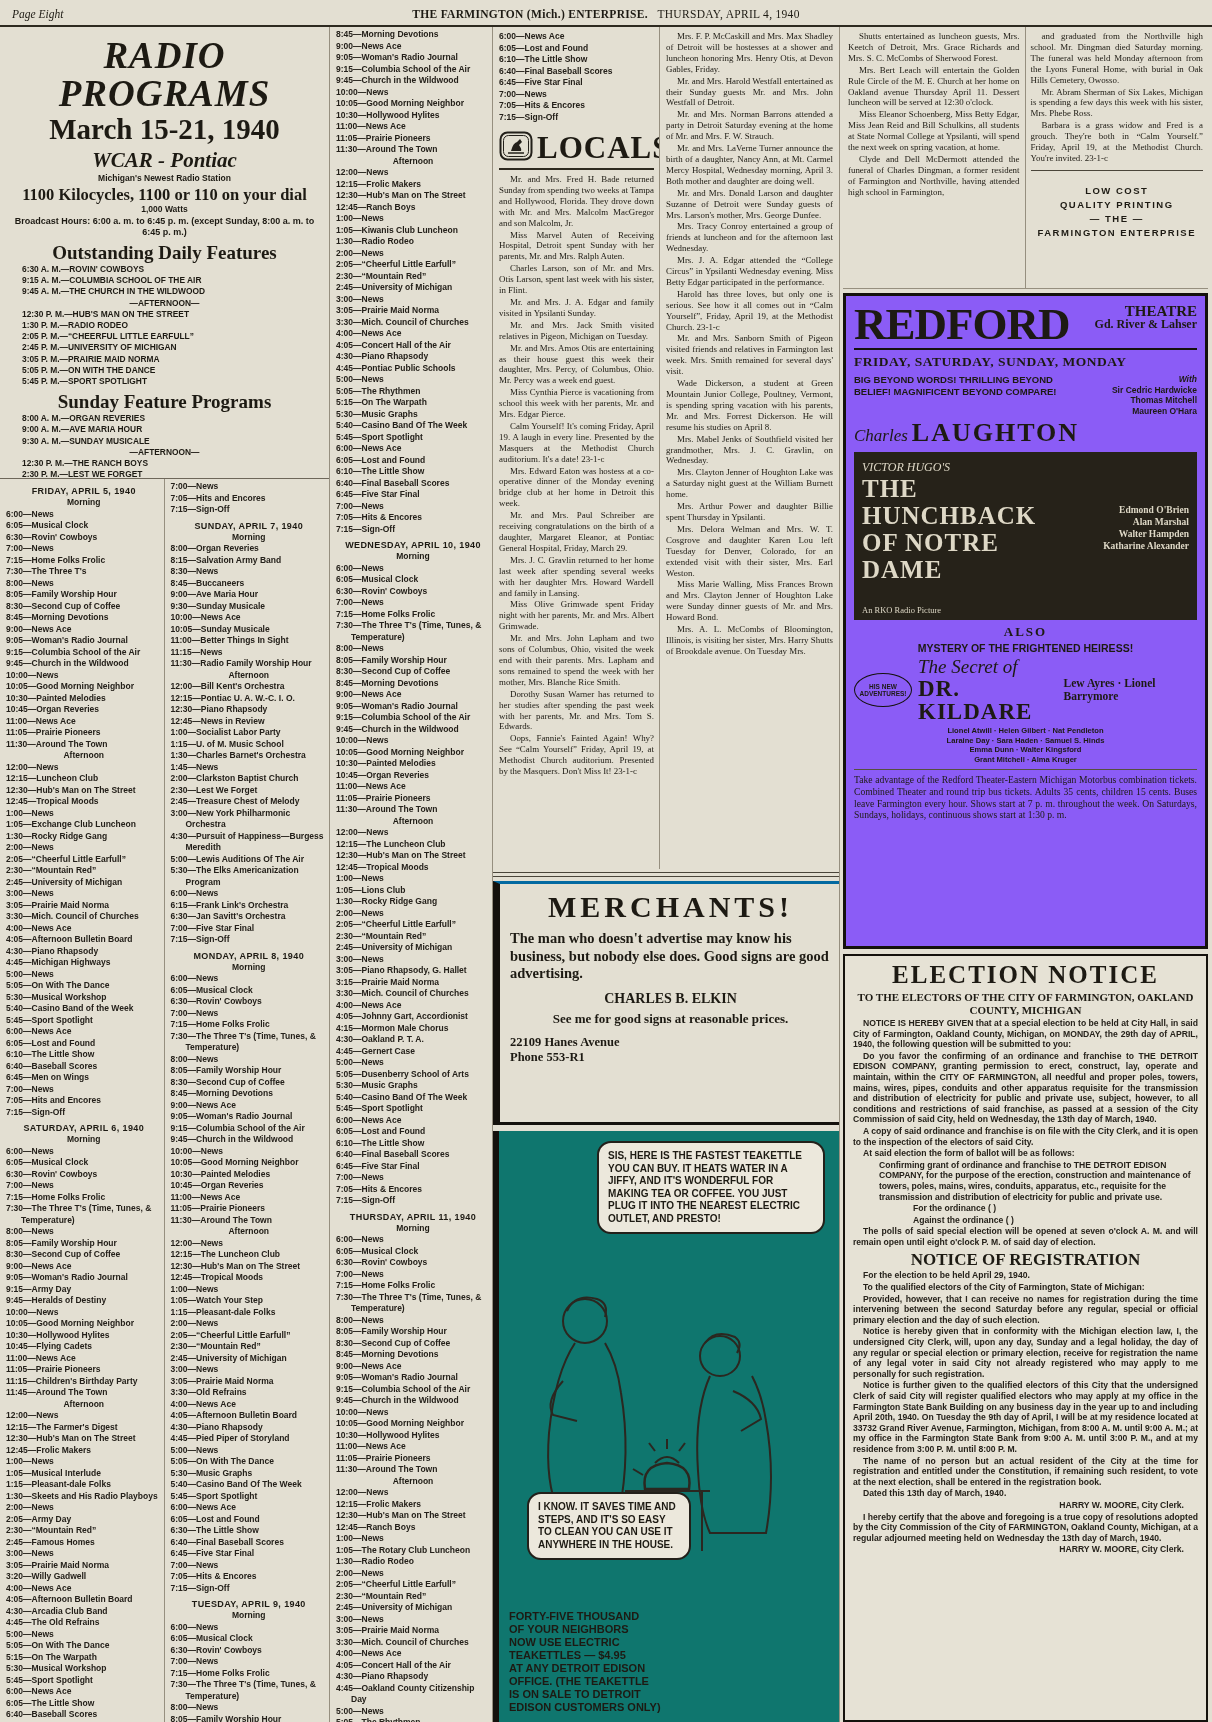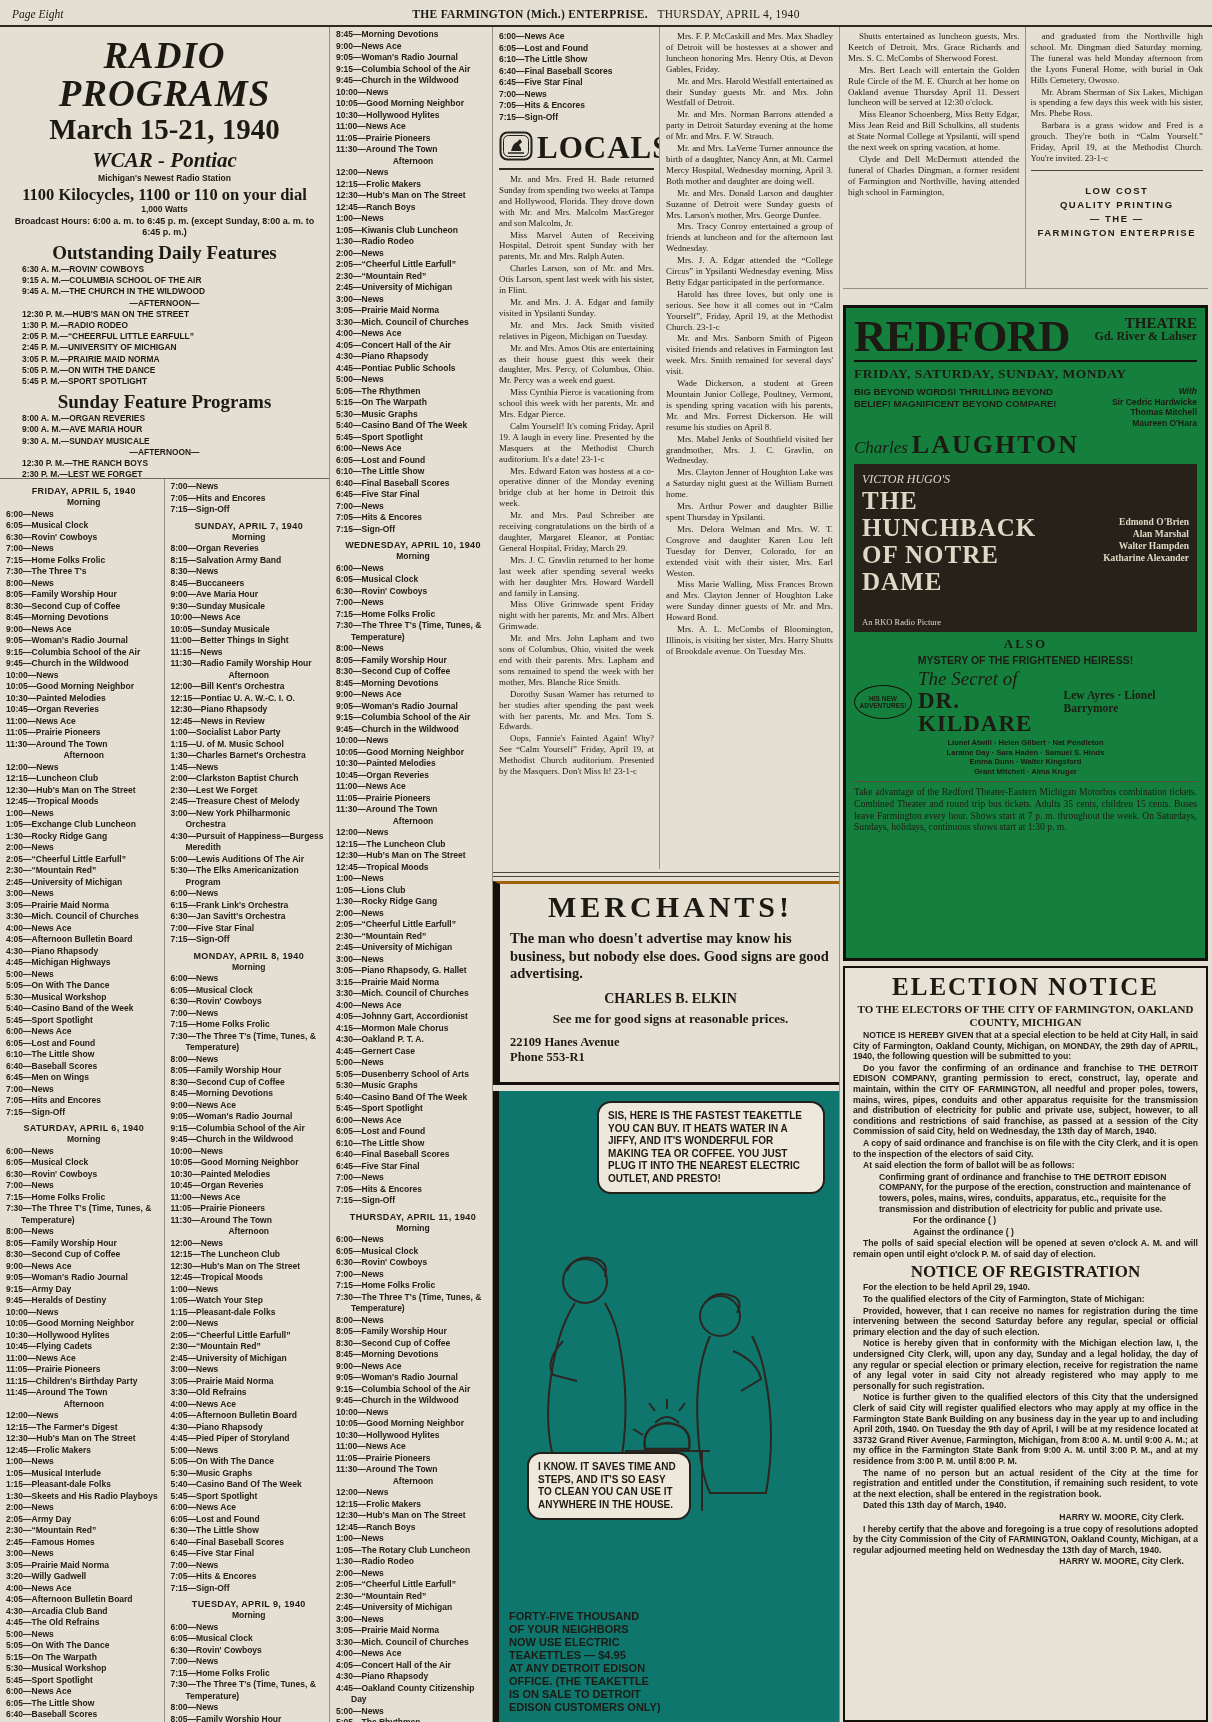--- a/index.html
+++ b/index.html
@@ -47,21 +47,21 @@
   
   .region-mid{width:347px; overflow:hidden; display:flex; flex-direction:column;}
   .mid-top{height:842px; display:flex; overflow:hidden;}
   .mid-c4{width:167px; border-right:1px solid #968f7f; overflow:hidden; padding:4px 5px 0 6px;}
   .mid-c5{flex:1; overflow:hidden; padding:4px 6px 0 6px;}
   .news-p{font-size:8.9px; line-height:10.9px; text-align:justify; text-indent:11px; margin-bottom:1px;}
   .locals-head{display:flex; align-items:center; margin:8px 0 4px 0; border-bottom:2px solid #2e2a20; padding-bottom:3px;}
   .locals-title{font-size:31px; font-weight:bold; letter-spacing:1px; line-height:32px; margin-left:4px;}
 
   
-  .merchants{height:204px; border-top:3px solid #a16207; border-bottom:3px solid #14110c; border-left:7px solid #14110c; margin-top:4px; padding:6px 8px 0 10px; overflow:hidden;}
+  .merchants{height:244px; border-top:3px solid #0369a1; border-bottom:3px solid #14110c; border-left:7px solid #14110c; margin-top:4px; padding:6px 8px 0 10px; overflow:hidden;}
   .dbl-rule{height:5px; border-top:1px solid #4a453a; border-bottom:1px solid #4a453a; margin:3px 0 0 0;}
   .merch-title{font-size:30px; font-weight:bold; text-align:center; letter-spacing:4px; line-height:34px;}
   .merch-body{font-size:14.5px; font-weight:bold; line-height:17.5px; margin-top:6px;}
   .merch-name{font-size:14px; font-weight:bold; text-align:center; margin-top:8px;}
   .merch-see{font-size:13px; font-weight:bold; text-align:center; margin-top:4px;}
   .merch-row{display:flex; justify-content:space-between; font-size:12.5px; font-weight:bold; margin-top:8px;flex-direction:column;}
 
   
   .edison{flex:1; border-left:6px solid #14110c; margin-top:6px; position:relative; overflow:hidden; background:#0f766e;}
   .bubble{position:absolute; border:2px solid #23201a; border-radius:14px; padding:7px 9px; font-family:"Liberation Sans",sans-serif; font-weight:bold; font-size:10px; line-height:12.5px; background:#ece8dc;}
@@ -69,21 +69,21 @@
   .edison-sketch{position:absolute;}
 
   
   .region-right{width:371px; overflow:hidden; display:flex; flex-direction:column; padding:0 3px;}
   .right-top{height:262px; display:flex; overflow:hidden; border-bottom:1px solid #968f7f;}
   .rt-col{width:50%; overflow:hidden; padding:4px 5px 0 5px;}
   .rt-col.a{border-right:1px solid #968f7f;}
   .print-promo{text-align:center; font-family:"Liberation Sans",sans-serif; font-weight:bold; font-size:9.5px; line-height:14px; letter-spacing:1.5px; margin-top:6px; border-top:1px solid #4a453a; padding-top:13px;}
 
   
-  .redford{height:656px; border:3px solid #14110c; margin-top:16px; background:#15803d; padding:6px 8px; overflow:hidden;}
+  .redford{height:656px; border:3px solid #14110c; margin-top:4px; background:#8b5cf6; padding:6px 8px; overflow:hidden;}
   .rf-head{display:flex; align-items:flex-start;}
   .rf-name{font-size:45px; font-weight:bold; letter-spacing:-1px; line-height:44px;}
   .rf-right{margin-left:auto; text-align:right; font-weight:bold; line-height:13px; padding-top:3px;}
   .rf-right .thea{font-size:15px;}
   .rf-right .loc{font-size:12px;}
   .rf-days{font-size:13.5px; font-weight:bold; border-top:2px solid #14110c; margin-top:2px; padding-top:4px; letter-spacing:.5px;}
   .rf-hype-row{display:flex; margin-top:4px;}
   .rf-hype{font-family:"Liberation Sans",sans-serif; font-weight:bold; font-size:9.5px; line-height:11.5px; width:215px;}
   .rf-with{font-family:"Liberation Sans",sans-serif; font-weight:bold; font-size:8.5px; line-height:10.5px; text-align:right; margin-left:auto;}
   .rf-laughton{margin-top:2px;}

